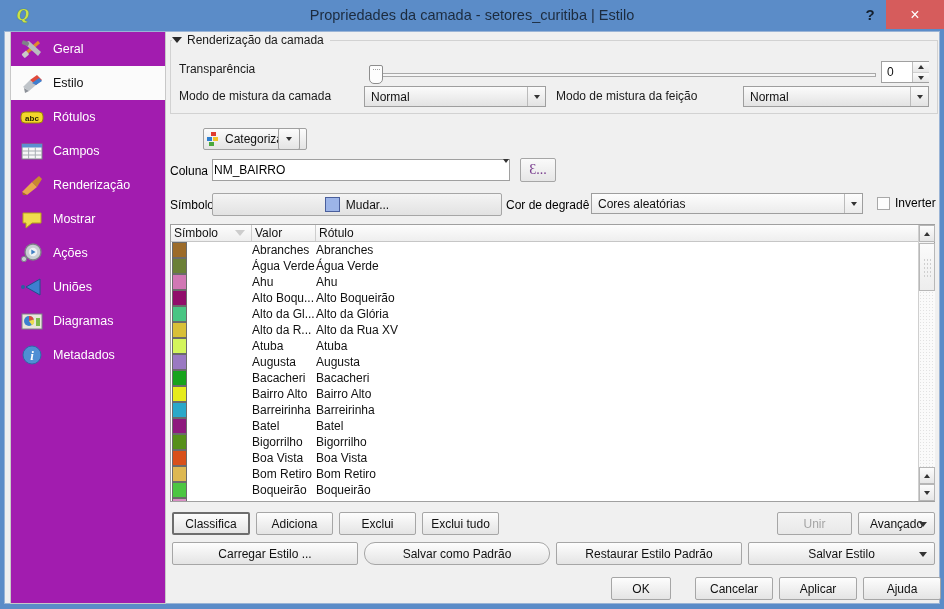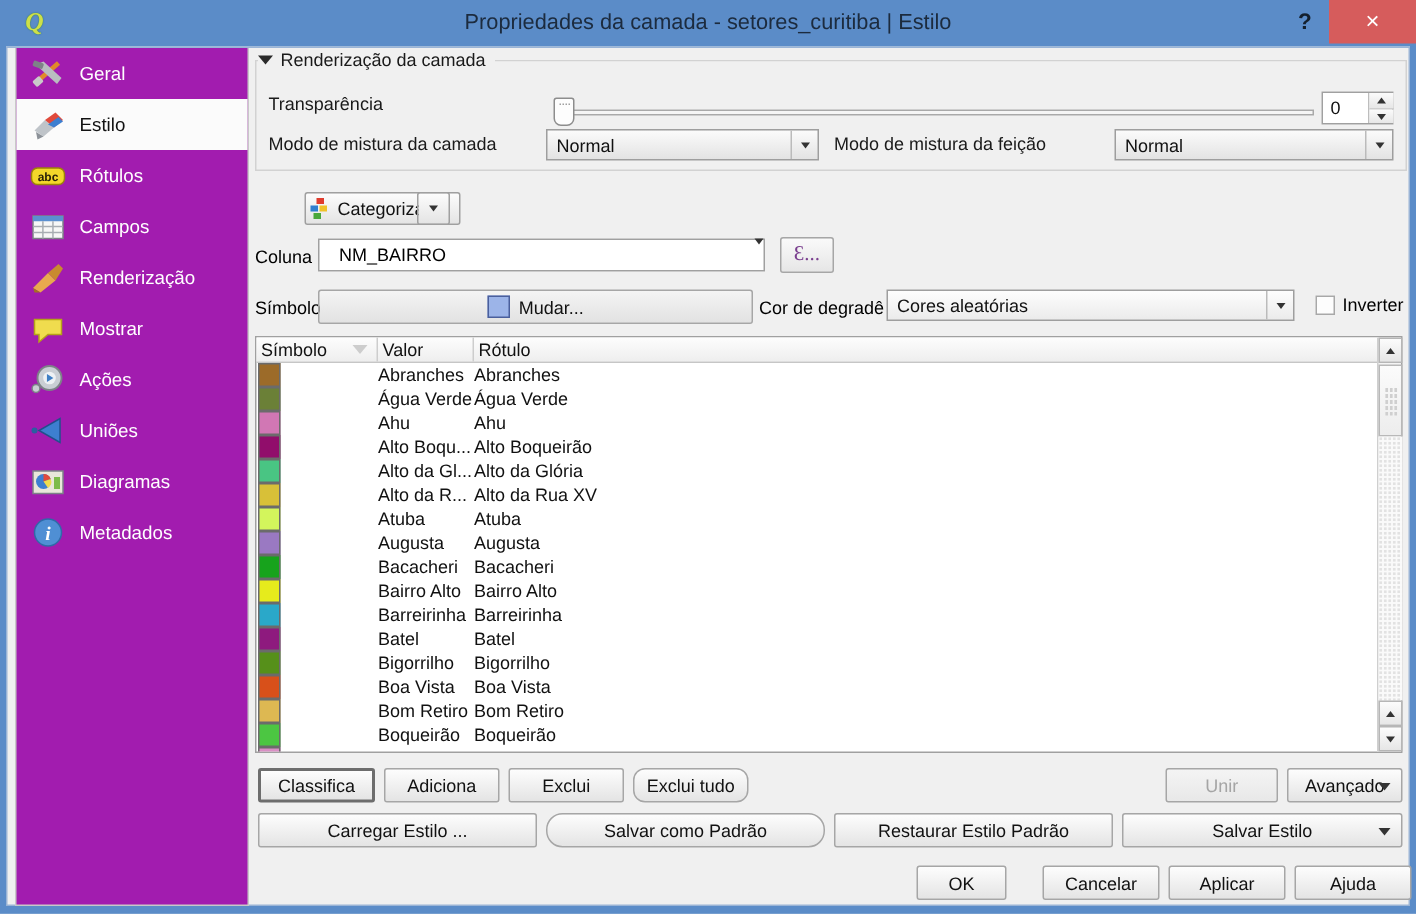--- a/index.html
+++ b/index.html
@@ -183,21 +183,21 @@
     position: absolute; display: block; width: 5px; height: 4px;
   }
 
   
   #lbl-coluna { position: absolute; left: 2px; top: 130px; font-size: 12px; }
   #coluna-combo {
     position: absolute; left: 44px; top: 125px; width: 298px; height: 22px;
     background: #fff; border: 1px solid #a0a0a0;
     display: flex; align-items: center; font-size: 12px;
   }
-  #coluna-combo .cval { padding-left: 13px; flex: 1; }
+  #coluna-combo .cval { padding-left: 1px; flex: 1; }
   #expr-btn {
     position: absolute; left: 352px; top: 124px; width: 36px; height: 24px;
     background: linear-gradient(#fafafa, #e6e6e6);
     border: 1px solid #a6a6a6; border-radius: 2px;
     display: flex; align-items: center; justify-content: center;
     font-family: "Liberation Serif", serif; font-size: 14px; color: #7a3f8f;
   }
 
   
   #lbl-simbolo { position: absolute; left: 2px; top: 164px; font-size: 12px; }
@@ -304,21 +304,21 @@
   .btn .drop {
     position: absolute; right: 7px; top: 9px;
     width: 0; height: 0;
     border-left: 4px solid transparent; border-right: 4px solid transparent;
     border-top: 5px solid #333;
   }
 
   #b-classifica { left: 4px;   top: 478px; width: 78px; }
   #b-adiciona   { left: 88px;  top: 478px; width: 77px; }
   #b-exclui     { left: 171px; top: 478px; width: 77px; }
-  #b-excluitudo { left: 254px; top: 478px; width: 77px; border-radius: 8px; }
+  #b-excluitudo { left: 254px; top: 478px; width: 77px; }
   #b-unir       { left: 609px; top: 478px; width: 75px; }
   #b-avancado   { left: 690px; top: 478px; width: 77px; }
 
   #b-carregar   { left: 4px;   top: 508px; width: 186px; }
   #b-salvarpad  { left: 196px; top: 508px; width: 186px; border-radius: 11px; }
   #b-restaurar  { left: 388px; top: 508px; width: 186px; }
   #b-salvarest  { left: 580px; top: 508px; width: 187px; }
 
   #b-ok         { left: 443px; top: 543px; width: 60px; }
   #b-cancelar   { left: 527px; top: 543px; width: 78px; }

